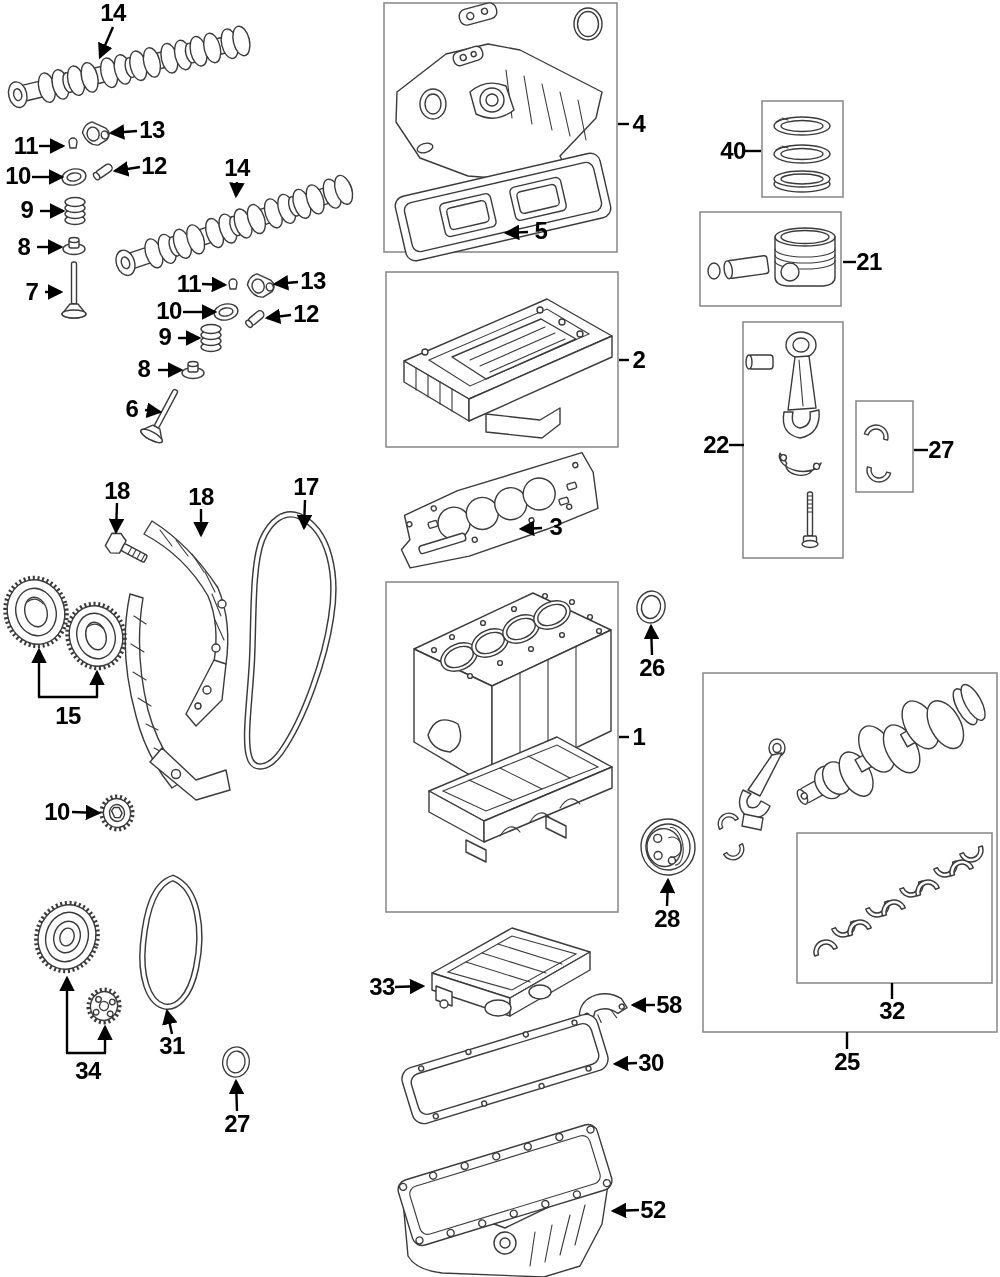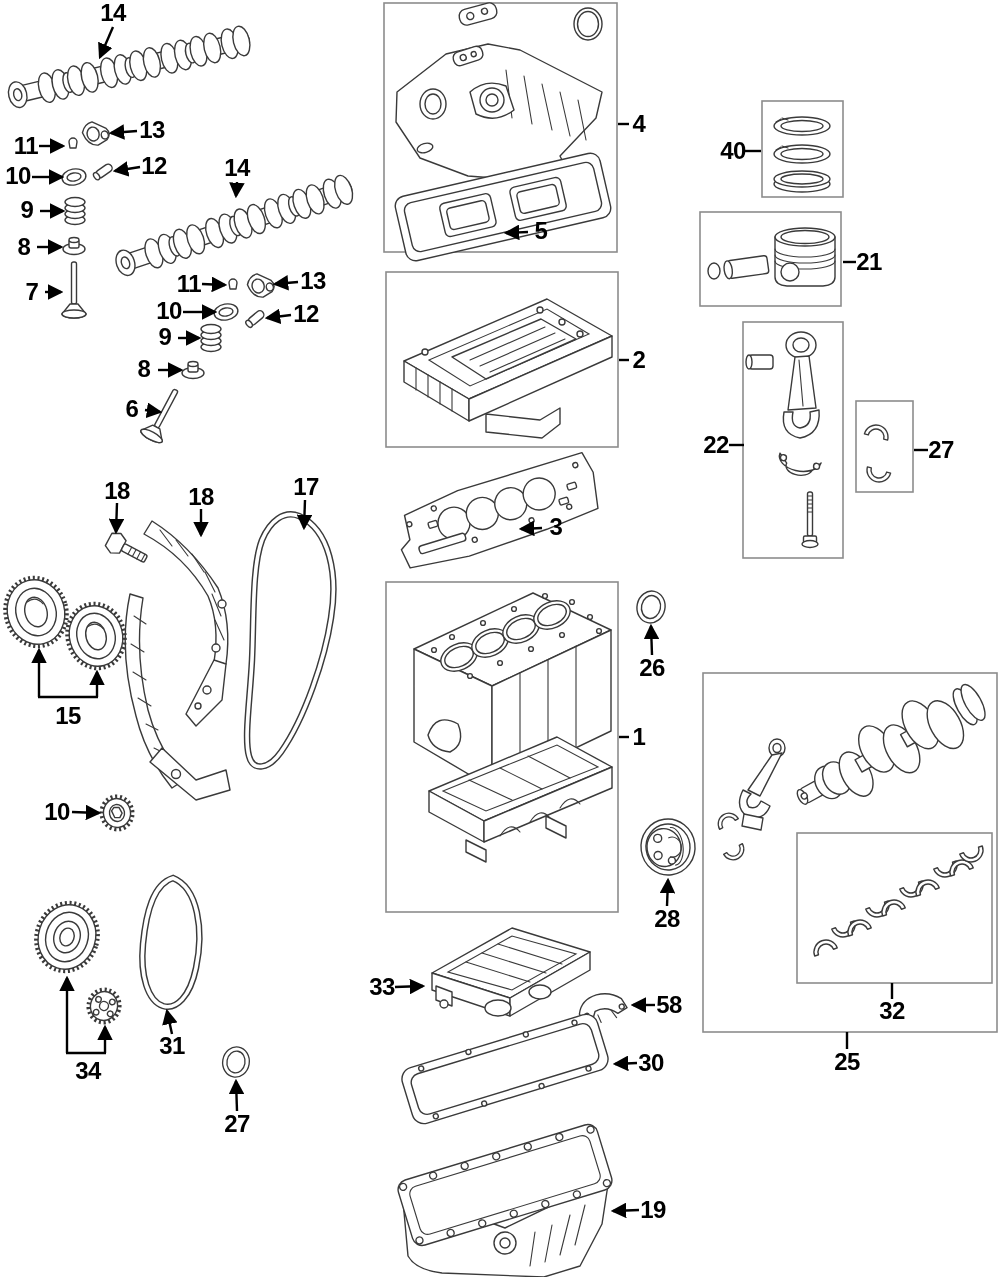--- a/index.html
+++ b/index.html
@@ -584,15 +584,15 @@
 <div class="num" style="left:652px;top:668px">26</div>
 <div class="num" style="left:667px;top:919px">28</div>
 <div class="num" style="left:892px;top:1011px">32</div>
 <div class="num" style="left:847px;top:1062px">25</div>
 <div class="num" style="left:88px;top:1071px">34</div>
 <div class="num" style="left:172px;top:1046px">31</div>
 <div class="num" style="left:237px;top:1124px">27</div>
 <div class="num" style="left:382px;top:987px">33</div>
 <div class="num" style="left:669px;top:1005px">58</div>
 <div class="num" style="left:651px;top:1063px">30</div>
-<div class="num" style="left:653px;top:1210px">19</div>
+<div class="num" style="left:653px;top:1210px">52</div>
 
 </div>
 
 </body></html>

